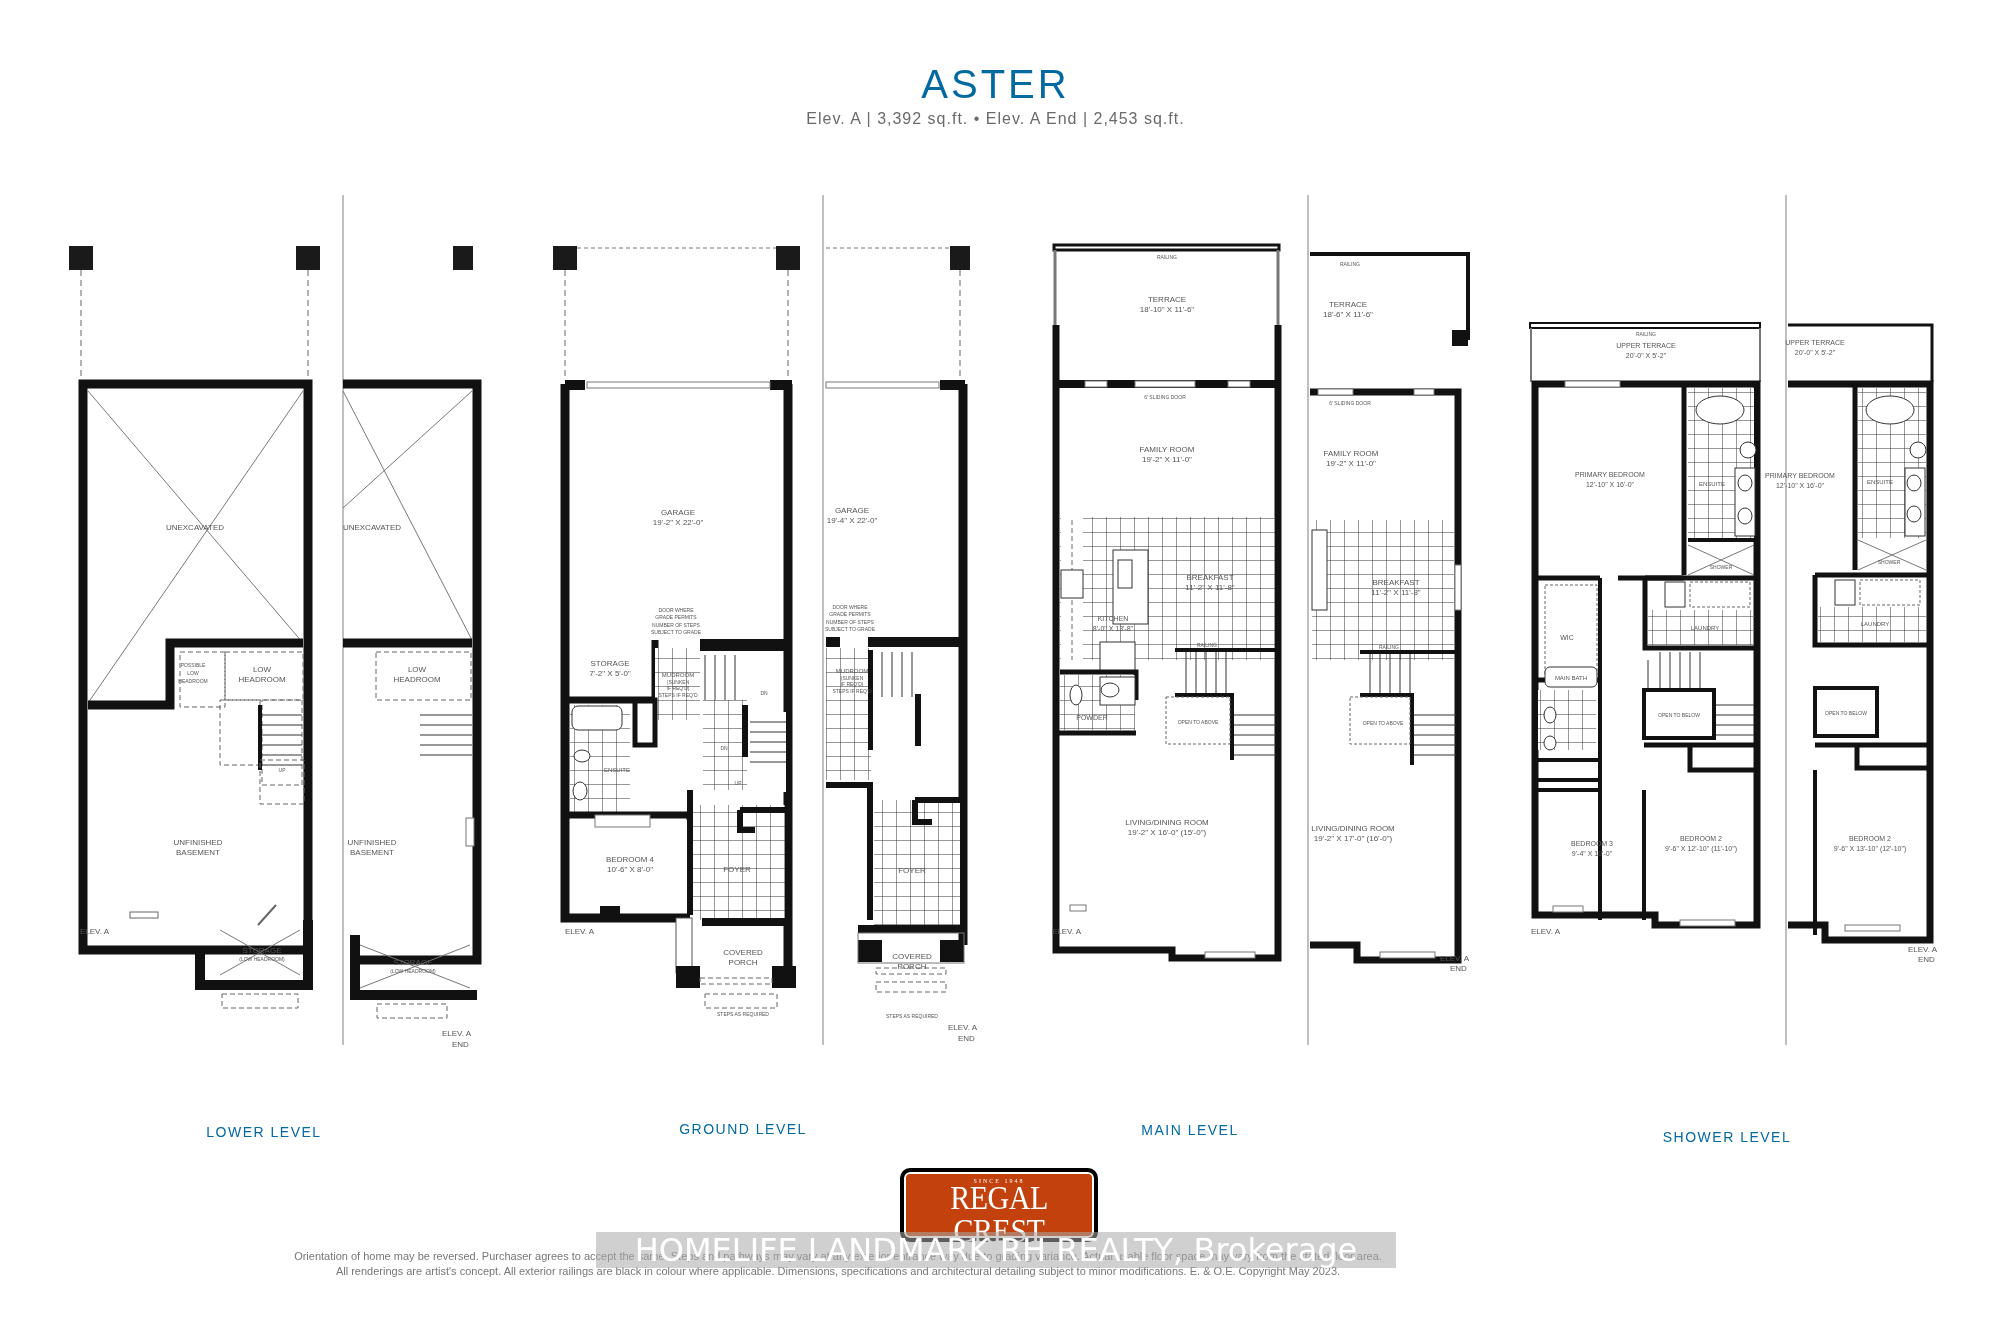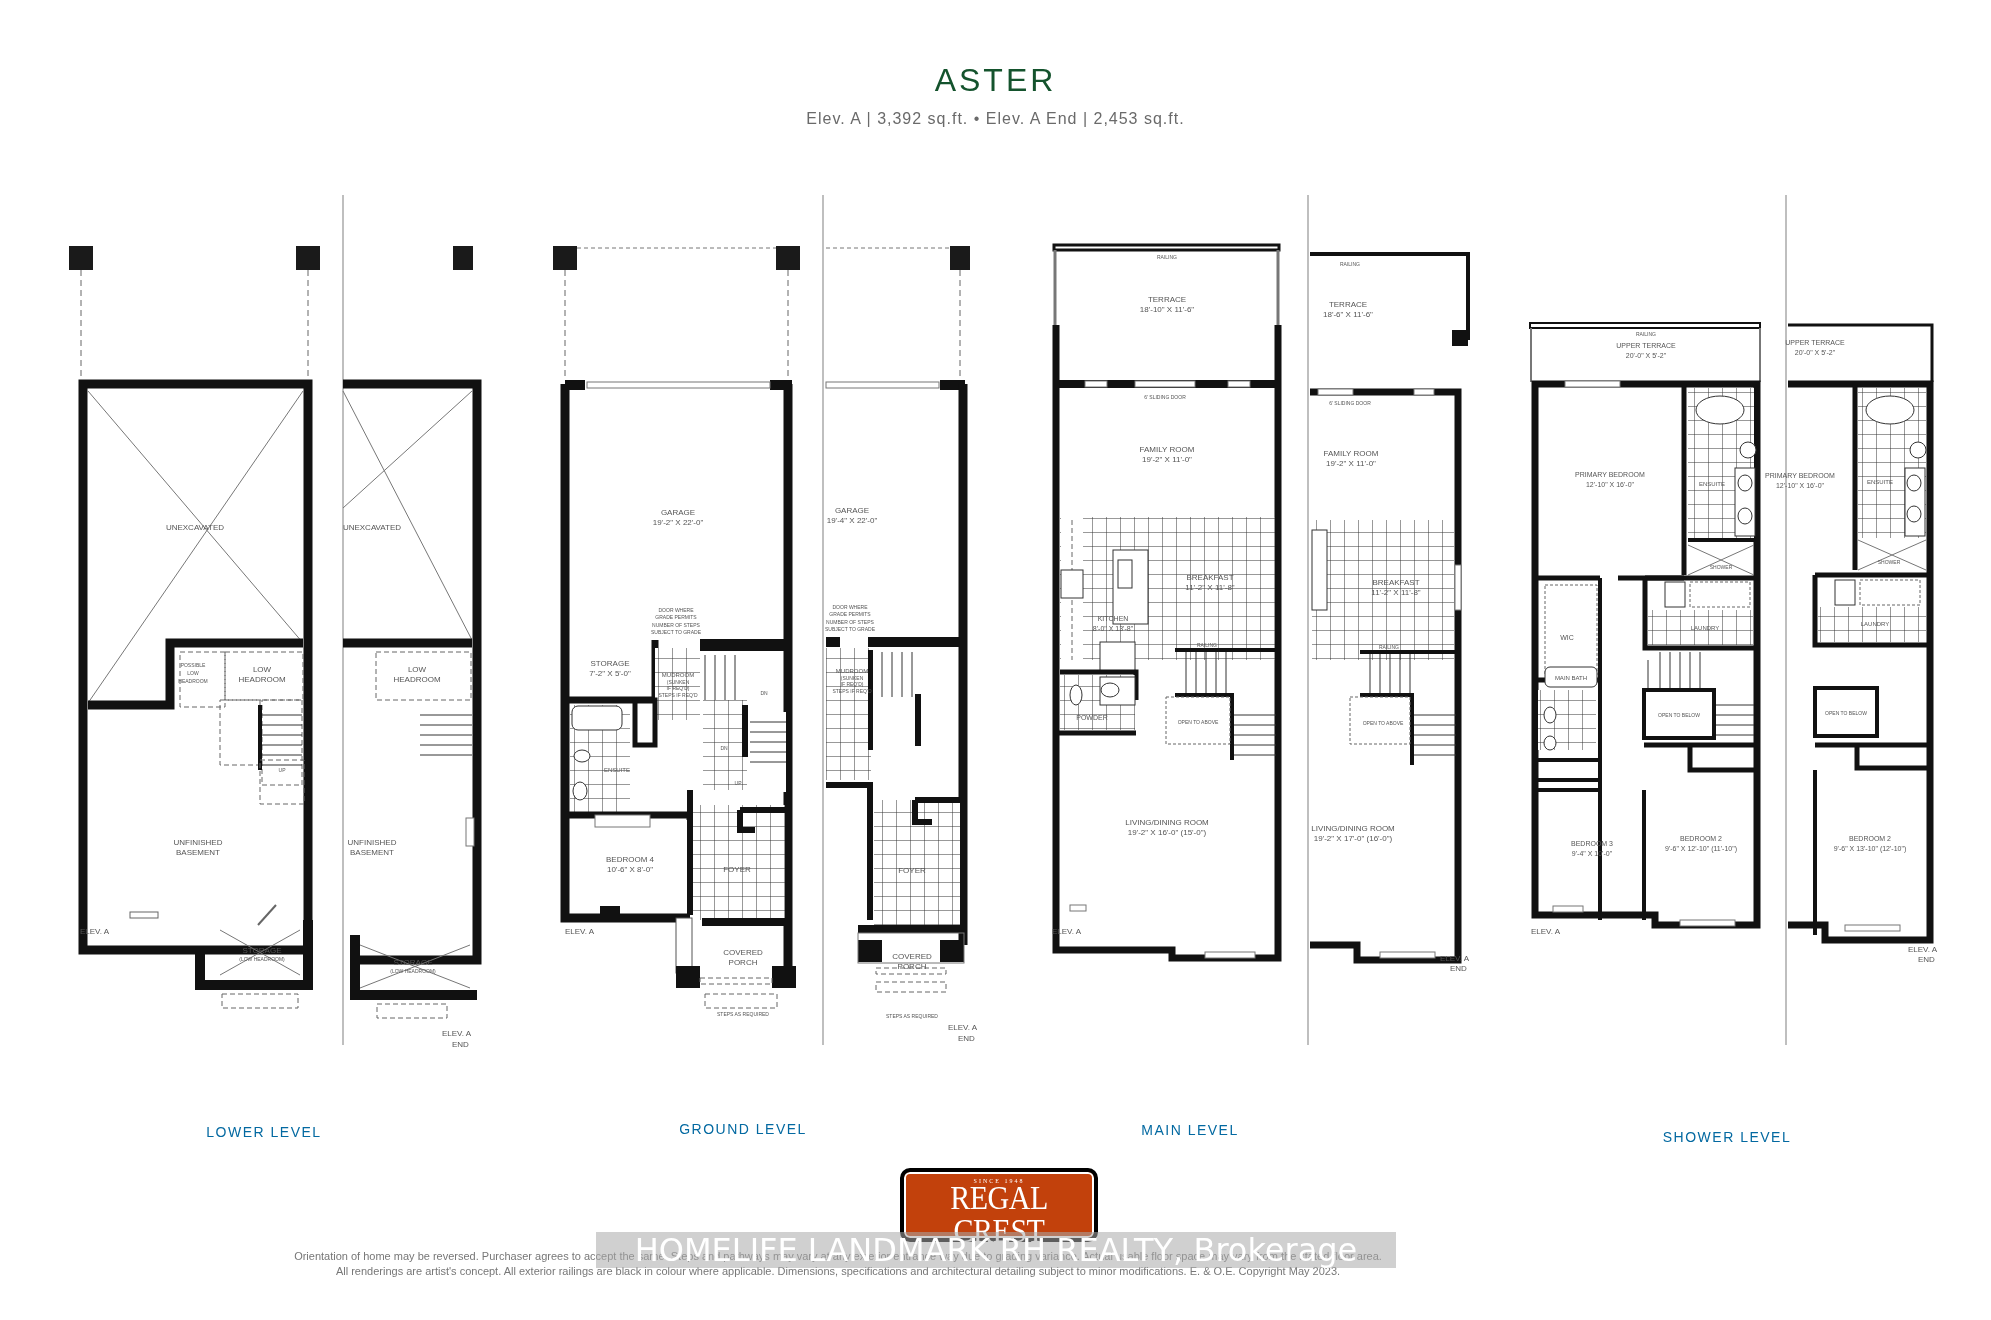--- a/index.html
+++ b/index.html
@@ -1,17 +1,17 @@
 <!DOCTYPE html>
 <html><head>
 <meta charset="utf-8">
 <style>
   html,body{margin:0;padding:0;background:#ffffff;}
   body{width:1991px;height:1320px;position:relative;overflow:hidden;font-family:"Liberation Sans","DejaVu Sans",sans-serif;color:#555;}
-  .title{position:absolute;left:0;width:1991px;top:62px;text-align:center;font-size:32px;letter-spacing:3px;color:#14532d;font-weight:normal;}
+  .title{position:absolute;left:0;width:1991px;top:62px;text-align:center;font-size:40px;letter-spacing:3px;color:#0369a1;font-weight:normal;}
   .subtitle{position:absolute;left:0;width:1991px;top:110px;text-align:center;font-size:16px;letter-spacing:1px;color:#6a6a6a;}
   svg.plan{position:absolute;left:0;top:0;}
   .lvl{position:absolute;font-size:14px;letter-spacing:1.5px;color:#0369a1;text-align:center;width:300px;}
   .logo{position:absolute;left:900px;top:1168px;width:190px;height:66px;background:#c2410c;border:4px solid #000000;border-radius:10px 10px 10px 10px;box-shadow:0 0 0 2px #fff inset;color:#fff;text-align:center;}
   .logo .since{font-size:6px;letter-spacing:2px;margin-top:6px;font-family:"Liberation Serif",serif;}
   .logo .name{font-family:"Liberation Serif",serif;font-size:30px;line-height:30px;letter-spacing:-0.5px;transform:scaleY(1.1);}
   .logo .homes{font-size:8px;letter-spacing:7px;margin-top:8px;font-family:"Liberation Serif",serif;}
   .disclaimer{position:absolute;left:0;width:1676px;text-align:center;font-size:11px;color:#777;font-family:"Liberation Sans",sans-serif;}
   .watermark{position:absolute;left:596px;top:1232px;width:800px;height:36px;background:rgba(170,170,170,0.55);color:#fff;font-size:32px;line-height:36px;text-align:center;letter-spacing:0px;font-family:"DejaVu Sans",sans-serif;}
   .rl{font-family:"Liberation Sans",sans-serif;fill:#555;text-anchor:middle;}

